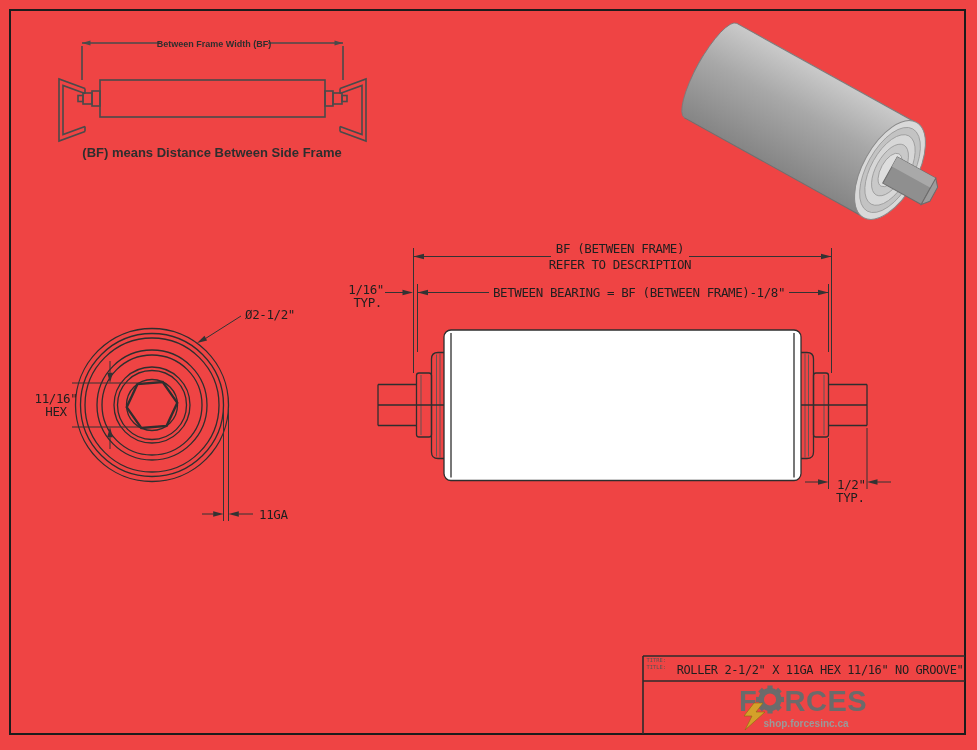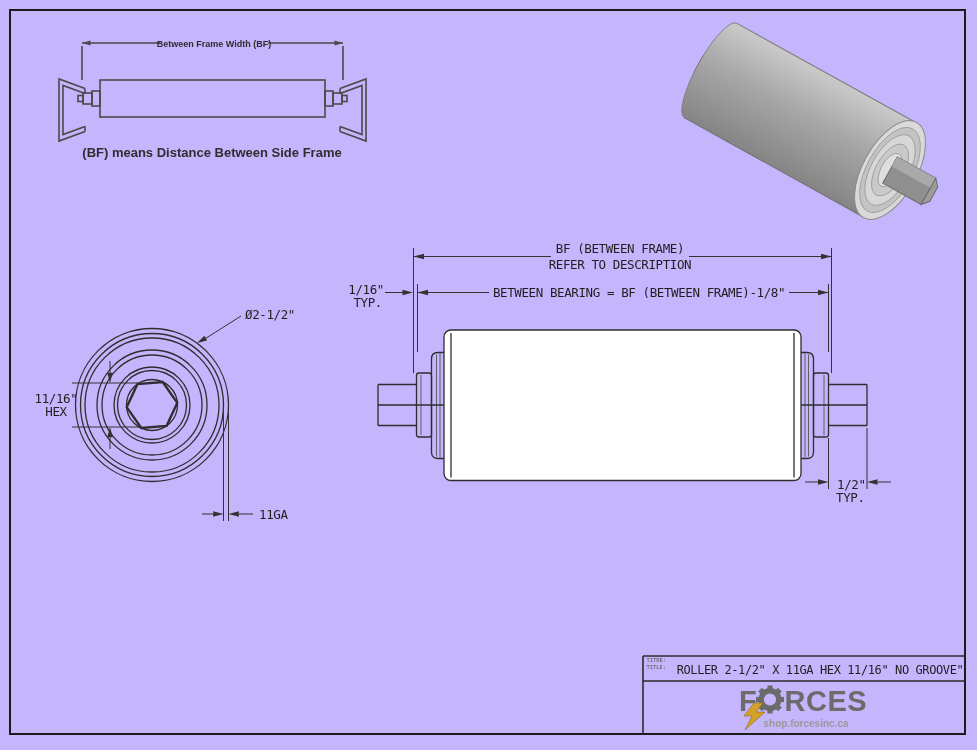--- a/index.html
+++ b/index.html
@@ -1,16 +1,16 @@
 <!DOCTYPE html>
 <html><head>
 <meta charset="utf-8">
 <style>
   html,body{margin:0;padding:0;background:#fff;}
-  #page{position:relative;width:977px;height:750px;background:#c4b5fd;overflow:hidden;
+  #page{position:relative;width:977px;height:750px;background:#ef4444;overflow:hidden;
         font-family:"DejaVu Sans Mono",monospace;}
   svg{position:absolute;top:0;left:0;}
   .cad{font-family:"DejaVu Sans Mono",monospace;fill:#1f1f1f;letter-spacing:-0.4px;}
   .cad-sm{font-family:"DejaVu Sans Mono",monospace;fill:#555;}
   .sketch-txt{font-family:"Liberation Sans","DejaVu Sans",sans-serif;font-weight:bold;fill:#2e2e2e;}
   .obj{stroke:#2e2e2e;stroke-width:1.3;fill:none;}
   .objw{stroke:#2e2e2e;stroke-width:1.3;fill:#ffffff;}
   .thin{stroke:#555;stroke-width:0.9;fill:none;}
   .dim{stroke:#333;stroke-width:1;fill:none;}
   .arr{fill:#333;stroke:none;}

